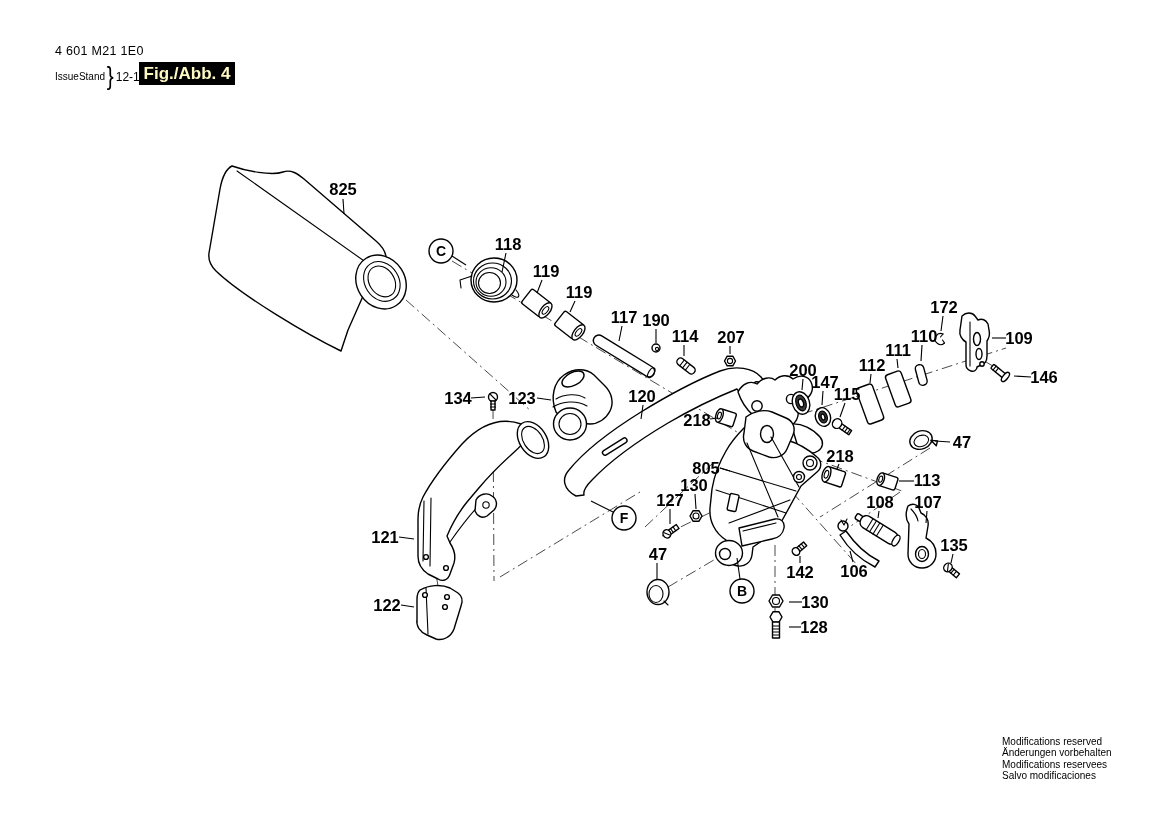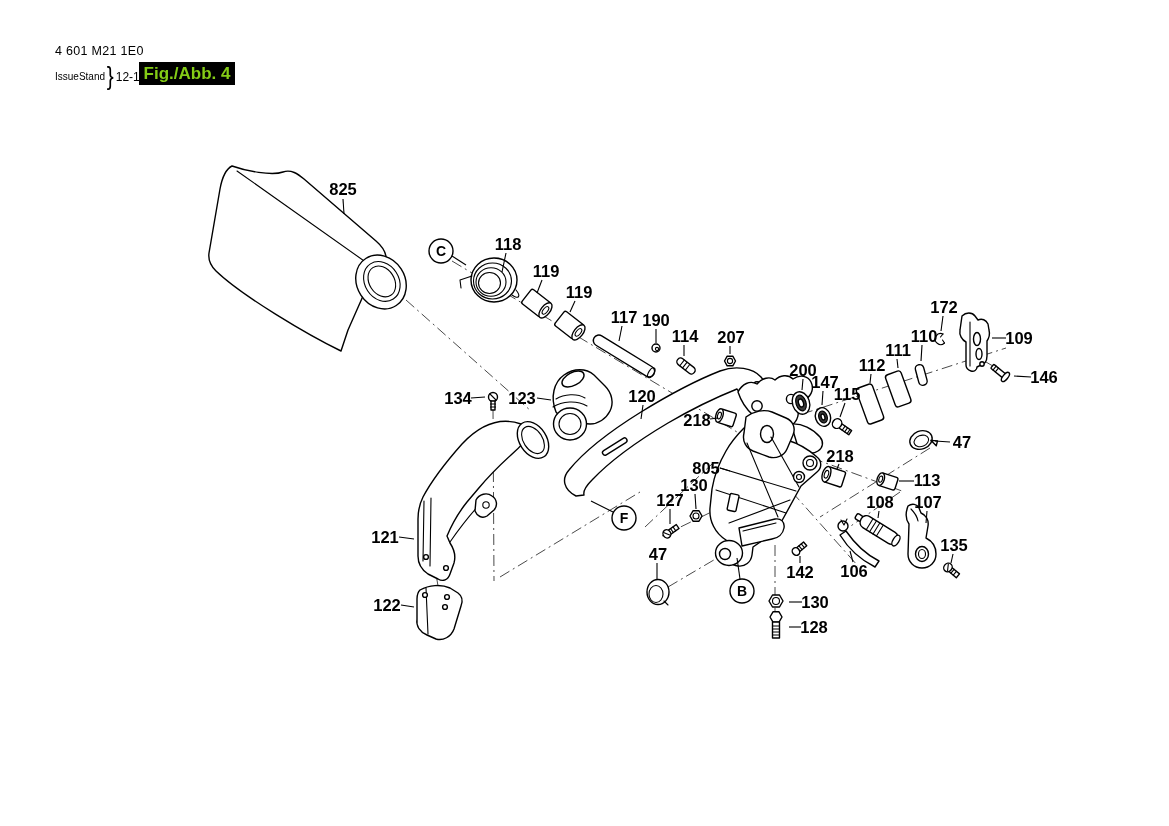--- a/index.html
+++ b/index.html
@@ -6,21 +6,21 @@
   .stage{position:relative;width:1169px;height:826px;background:#fff;overflow:hidden;
          font-family:"Liberation Sans",sans-serif;color:#000;}
   .stage svg{position:absolute;left:0;top:0;}
   
   .hdr{position:absolute;left:55px;top:44px;width:260px;}
   .pnum{font-size:12.5px;letter-spacing:.3px;}
   .issue-row{position:absolute;left:0;top:17px;display:flex;align-items:center;}
   .issue-words{display:flex;flex-direction:row;font-size:10px;line-height:10px;}
   .brace{font-size:26px;font-weight:300;margin:0 1px 0 1px;transform:scaleX(.8);}
   .date{font-size:12px;}
-  .figbox{position:absolute;left:84px;top:18px;background:#000;color:#84cc16;
+  .figbox{position:absolute;left:84px;top:18px;background:#000;color:#fef9c3;
           width:96px;height:23px;display:flex;align-items:center;justify-content:center;
           font-weight:bold;font-size:17px;white-space:nowrap;}
   
   .ftr{position:absolute;left:1002px;top:736px;font-size:10px;line-height:11.4px;white-space:nowrap;}
   
   .pt{fill:#ffffff;stroke:#000;stroke-width:1.4;stroke-linejoin:round;stroke-linecap:round;}
   .tn{fill:none;stroke:#000;stroke-width:1.1;stroke-linejoin:round;stroke-linecap:round;}
   .dk{stroke:#000;stroke-width:1.2;}
   .cx{fill:none;stroke:#4a4a4a;stroke-width:1;stroke-dasharray:11 4 2 4;}
   .plabel{font-family:"Liberation Sans",sans-serif;font-weight:bold;font-size:16.5px;fill:#000;}
@@ -449,13 +449,19 @@
       <div class="issue-words">
         <span>Issue</span>
         <span>Stand</span>
       </div>
       <span class="brace">}</span>
       <span class="date">12-10-22</span>
     </div>
     <div class="figbox">Fig./Abb. 4</div>
   </div>
 
+  <div class="ftr">
+    <div>Modifications reserved</div>
+    <div>Änderungen vorbehalten</div>
+    <div>Modifications reservees</div>
+    <div>Salvo modificaciones</div>
+  </div>
 </div>
 
 </body></html>

